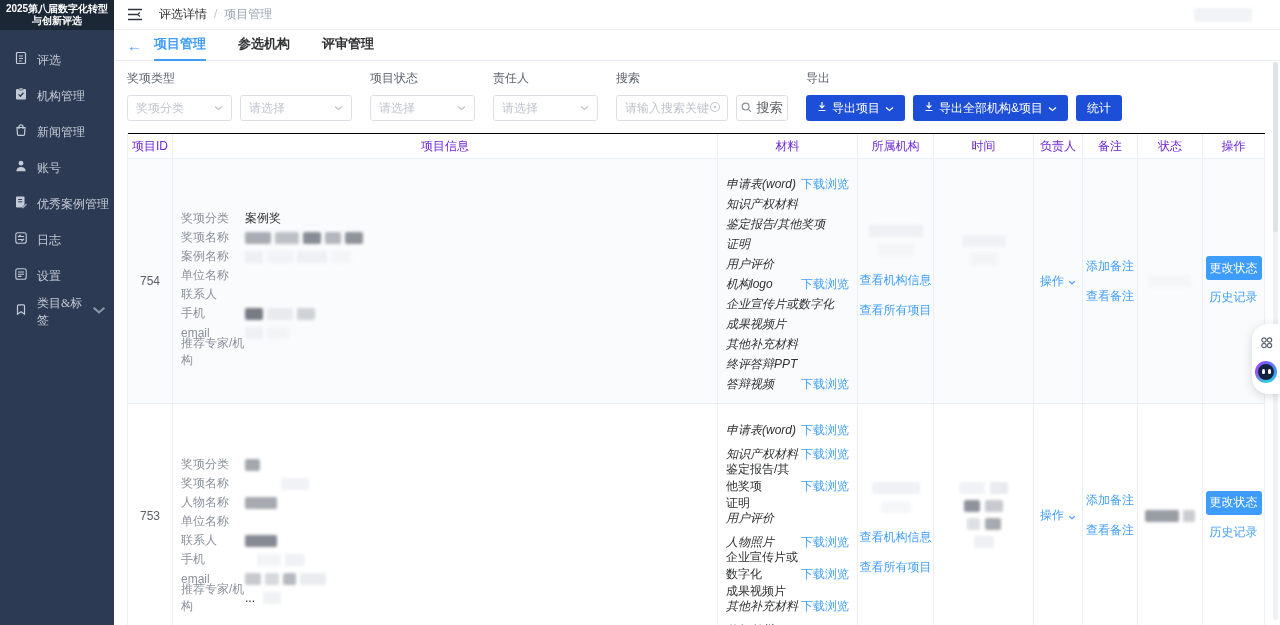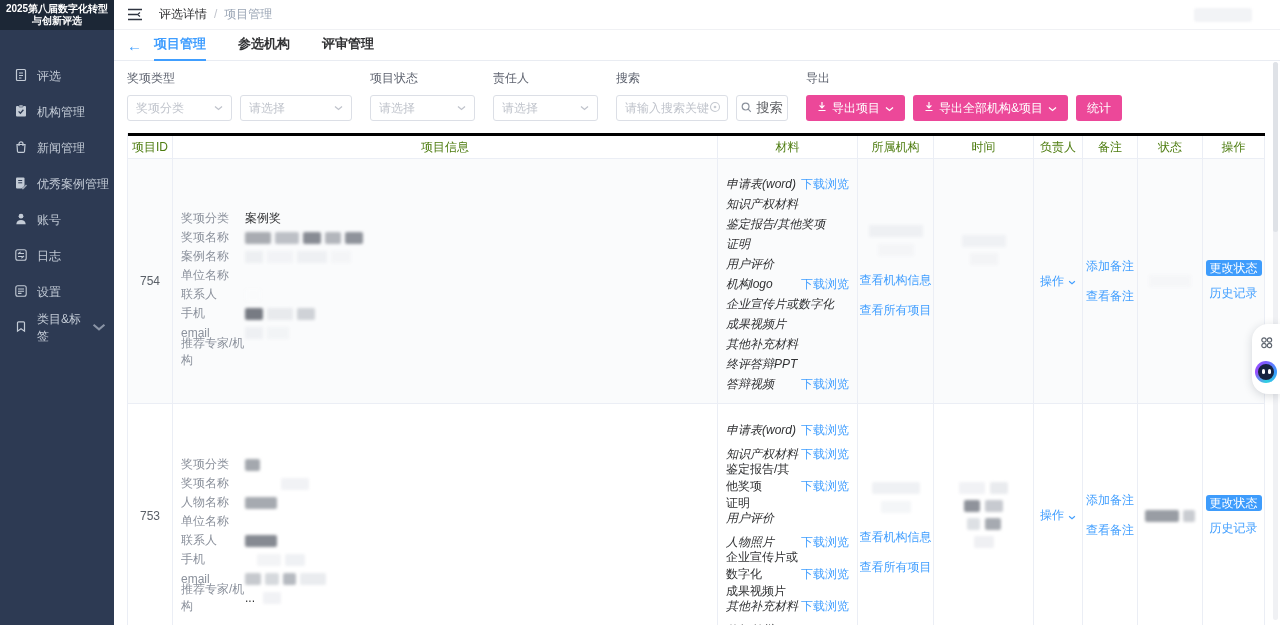--- a/index.html
+++ b/index.html
@@ -4,21 +4,21 @@
 <style>
   * { box-sizing: border-box; margin: 0; padding: 0; }
   html,body { width:1280px; height:625px; overflow:hidden; }
   body { font-family:"Liberation Sans","DejaVu Sans",sans-serif; font-size:12px; color:#303133; background:#fff; }
   .app { display:flex; width:1280px; height:625px; }
 
   
   .sidebar { width:114px; flex-shrink:0; background:#2d3a53; display:flex; flex-direction:column; }
   .side-title { background:#1c2736; color:#fff; font-size:10px; font-weight:bold; line-height:12px;
                 text-align:center; padding:3px 4px; min-height:30px; display:flex; align-items:center; justify-content:center; }
-  .side-nav { padding-top:28px; }
+  .side-nav { padding-top:12px;font-family:Liberation Serif, serif; }
   .side-item { display:flex; align-items:center; gap:9px; padding-left:14px; height:36px;
                color:#c3cbd6; cursor:pointer; }
   .side-item svg { width:14px; height:14px; flex-shrink:0; }
   .side-item .chev { margin-left:auto; margin-right:8px; }
 
   
   .main { flex:1; position:relative; background:#fff; min-width:0; }
   .topbar { height:30px; display:flex; align-items:center; padding:0 16px 0 13px; border-bottom:1px solid #f0f1f4; position:relative; }
   .collapse-btn { margin-right:16px; display:flex; align-items:center; cursor:pointer; }
   .crumb-parent { color:#303133; }
@@ -39,28 +39,28 @@
   .f-controls { display:flex; align-items:center; }
   .sel { height:26px; border:1px solid #dcdfe6; border-radius:3px; display:flex; align-items:center;
          justify-content:space-between; padding:0 8px; color:#c0c4cc; background:#fff; cursor:pointer; }
   .sel + .sel { margin-left:8px; }
   .sel .chev svg { display:block; }
   .search-wrap { width:112px; height:26px; border:1px solid #dcdfe6; border-radius:3px; display:flex; align-items:center; padding:0 6px 0 8px; }
   .search-wrap input { border:none; outline:none; width:100%; font-size:12px; color:#303133; font-family:inherit; }
   .search-wrap input::placeholder { color:#c0c4cc; }
   .search-btn { width:52px; height:26px; margin-left:8px; border:1px solid #dcdfe6; border-radius:3px; background:#fff;
                 display:flex; align-items:center; justify-content:center; gap:4px; color:#606266; cursor:pointer; }
-  .btn-primary { height:26px; background:#ec4899; color:#fff; border:none; border-radius:3px;
+  .btn-primary { height:26px; background:#1d4ed8; color:#fff; border:none; border-radius:3px;
                  display:flex; align-items:center; justify-content:center; gap:5px; padding:0 11px;
                  font-size:12px; cursor:pointer; font-family:inherit; }
   .export-btns { display:flex; gap:8px; }
 
   
   .table { margin-left:13px; width:1138px; border-left:1px solid #ebeef5; }
-  .thead { display:flex; height:26px; border-top:3px solid #000000; border-bottom:1px solid #ebeef5; color:#4d7c0f; }
+  .thead { display:flex; height:26px; border-top:1px solid #000000; border-bottom:1px solid #ebeef5; color:#6d28d9; }
   .th { display:flex; align-items:center; justify-content:center; border-right:1px solid #ebeef5; }
   .row { display:flex; border-bottom:1px solid #ebeef5; }
   .row-754 { height:245px; background:#fafbfc; }
   .row-753 { height:224px; background:#fff; }
   .td { border-right:1px solid #ebeef5; display:flex; flex-direction:column; overflow:hidden; }
   .w-id{width:45px} .w-info{width:545px} .w-mat{width:140px} .w-org{width:76px} .w-time{width:100px}
   .w-owner{width:49px} .w-note{width:55px} .w-status{width:65px} .w-action{width:62px}
 
   .td-id { align-items:center; justify-content:center; color:#5a6068; }
   .td-info { padding-left:8px; }
@@ -92,21 +92,21 @@
   .row-753 .td-time { padding-top:78px; }
   .time-line { display:flex; gap:5px; margin-bottom:6px; }
 
   .td-owner { align-items:center; justify-content:center; }
   .owner-link { color:#409eff; display:flex; align-items:center; gap:4px; cursor:pointer; }
 
   .td-note { align-items:center; justify-content:center; gap:13px; }
   .td-status { align-items:center; justify-content:center; }
   .status-blobs { display:flex; gap:4px; align-items:center; }
   .td-action { align-items:center; justify-content:center; gap:9px; }
-  .status-btn { width:56px; height:16px; background:#3e9cfc; color:#fff; border:none; border-radius:3px;
+  .status-btn { width:56px; height:24px; background:#3e9cfc; color:#fff; border:none; border-radius:3px;
                 font-size:12px; cursor:pointer; font-family:inherit; }
 
   
   .rd { display:inline-block; height:12px; border-radius:2px; filter:blur(1.5px); }
   .info-line .rd { margin-right:4px; }
 
   
   .scroll-track { position:absolute; right:2px; top:62px; width:5px; height:558px; background:#f0f1f4; border-radius:3px; }
   .scroll-thumb { position:absolute; right:2px; top:62px; width:5px; height:170px; background:#dfe2e7; border-radius:3px; cursor:pointer; }
   .float-pill { position:absolute; right:0; top:324px; width:28px; height:70px; background:#fff;
@@ -142,33 +142,33 @@
         <span>机构管理</span>
       </div>
       <div class="side-item">
         <span><svg viewBox="0 0 14 14" fill="none" stroke="#c3cbd6" stroke-width="1.2">
               <path d="M3 4.5h8l-.5 7a1 1 0 0 1-1 .9h-5a1 1 0 0 1-1-.9z"></path>
               <path d="M5 6V3.8a2 2 0 0 1 4 0V6"></path>
             </svg></span>
         <span>新闻管理</span>
       </div>
       <div class="side-item">
+        <span><svg viewBox="0 0 14 14" fill="#c3cbd6">
+              <circle cx="7" cy="4.2" r="2.4"></circle>
+              <path d="M2.3 12.2c0-2.6 2.1-4.2 4.7-4.2s4.7 1.6 4.7 4.2z"></path>
+            </svg></span>
+        <span>账号</span>
+      </div>
+      <div class="side-item">
         <span><svg viewBox="0 0 14 14">
               <rect x="2" y="1.5" width="8.5" height="11" rx="1" fill="#c3cbd6"></rect>
               <path d="M4.2 4.5h4M4.2 6.8h4" stroke="#2d3a53" stroke-width="1"></path>
               <path d="M8 12.5l4-4 1 1-4 4h-1z" fill="#c3cbd6" stroke="#2d3a53" stroke-width="0.5"></path>
             </svg></span>
         <span>优秀案例管理</span>
-      </div>
-      <div class="side-item">
-        <span><svg viewBox="0 0 14 14" fill="#c3cbd6">
-              <circle cx="7" cy="4.2" r="2.4"></circle>
-              <path d="M2.3 12.2c0-2.6 2.1-4.2 4.7-4.2s4.7 1.6 4.7 4.2z"></path>
-            </svg></span>
-        <span>账号</span>
       </div>
       <div class="side-item">
         <span><svg viewBox="0 0 14 14" fill="none" stroke="#c3cbd6" stroke-width="1.1">
               <rect x="1.8" y="1.8" width="10.4" height="10.4" rx="2"></rect>
               <path d="M4 6l2-1.6v1.1h4M10 8l-2 1.6V8.5H4"></path>
             </svg></span>
         <span>日志</span>
       </div>
       <div class="side-item">
         <span><svg viewBox="0 0 14 14" fill="none" stroke="#c3cbd6" stroke-width="1.1">

